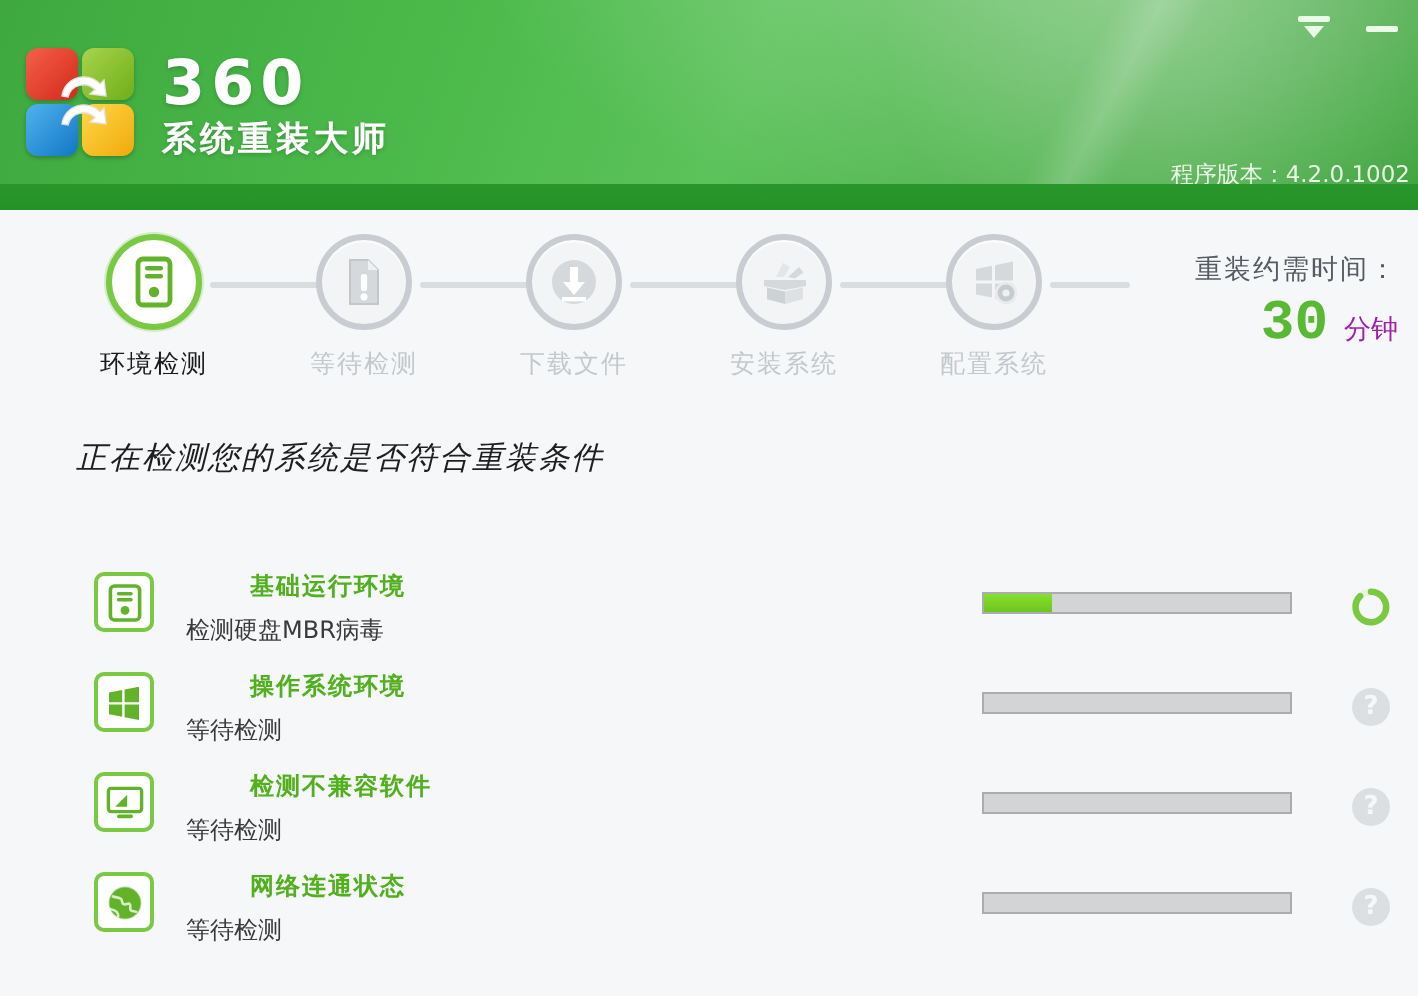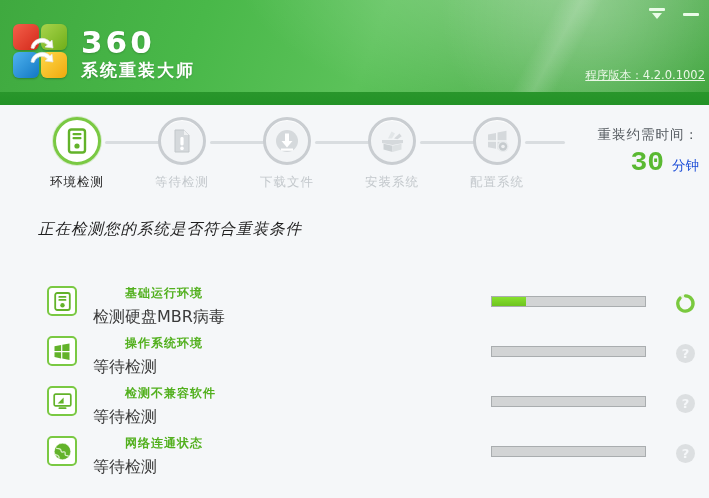--- a/index.html
+++ b/index.html
@@ -52,21 +52,21 @@
   .sq.tl{ left:0; top:0; background:linear-gradient(135deg,#f4604a,#d3291b); }
   .sq.tr{ left:28px; top:0; background:linear-gradient(135deg,#a8d44b,#6fae19); }
   .sq.bl{ left:0; top:28px; background:linear-gradient(135deg,#4fb3ef,#1277c4); }
   .sq.br{ left:28px; top:28px; background:linear-gradient(135deg,#ffd84a,#f0a90d); }
   .logo-arrows{ position:absolute; left:6px; top:5px; width:46px; height:46px; }
   .logo-text{ margin-left:10px; padding-top:2px; }
   .logo-360{ font-size:31px; font-weight:bold; color:#ffffff; letter-spacing:3px;
      line-height:33px; text-shadow:0 1px 2px rgba(0,0,0,.18); font-family:"DejaVu Sans","Liberation Sans",sans-serif;}
   .logo-cn{ font-size:17px; font-weight:bold; color:#ffffff; letter-spacing:2px;
      line-height:22px; text-shadow:0 1px 2px rgba(0,0,0,.18);}
-  .version{ position:absolute; right:4px; top:68px; font-size:11.5px; color:#eaf7e6; white-space:nowrap;text-decoration:underline;}
+  .version{ position:absolute; right:4px; top:80px; font-size:11.5px; color:#eaf7e6; white-space:nowrap;text-decoration:underline;}
 
   
   .stepper{ position:absolute; left:0; top:105px; width:709px; height:100px; }
   .step{ position:absolute; top:12px; width:90px; text-align:center; }
   .circle{
     width:48px; height:48px; border-radius:50%;
     margin:0 auto; position:relative;
     background:#f2f4f6;
     border:3px solid #c9cdd1;
     box-shadow: inset 0 1px 1px rgba(255,255,255,.9);
@@ -79,34 +79,34 @@
   }
   .step-label{ margin-top:9px; font-size:12.5px; color:#c3c8cc; letter-spacing:1px; }
   .step.active .step-label{ color:#1a1a1a; }
   .connector{ position:absolute; top:36px; height:3px; background:#d9dde0; border-radius:2px;}
 
   
   .time-box{ position:absolute; right:10px; top:126px; text-align:right; width:150px;}
   .time-title{ font-size:13.5px; color:#555b60; letter-spacing:1px; }
   .time-row{ margin-top:4px; display:flex; align-items:baseline; justify-content:flex-end; gap:8px;font-family:Liberation Mono, monospace;}
   .time-num{ font-size:28px; font-weight:bold; color:#5ab932; line-height:30px; }
-  .time-unit{ font-size:13.5px; color:#1d4ed8; }
+  .time-unit{ font-size:13.5px; color:#a21caf; }
 
   
   .headline{ position:absolute; left:38px; top:219px; font-size:15.5px; color:#1f1f1f; letter-spacing:1px;font-style:italic;}
 
   .check-list{ position:absolute; left:0; top:282px; width:709px; }
   .check-row{ position:relative; height:50px; }
   .chk-icon{
     position:absolute; left:47px; top:4px;
     width:30px; height:30px; border:2px solid #7ac943; border-radius:5px;
     background:#ffffff; display:flex; align-items:center; justify-content:center;
   }
   .chk-title{ position:absolute; left:93px; top:3px; font-size:12px; font-weight:bold; color:#52b01e; letter-spacing:1px;margin-left:32px;}
-  .chk-sub{ position:absolute; left:93px; top:25px; font-size:16px; color:#3a3a3a; }
+  .chk-sub{ position:absolute; left:93px; top:25px; font-size:12px; color:#3a3a3a; }
 
   .bar-track{
     position:absolute; left:491px; top:14px;
     width:155px; height:11px;
     background:#d2d4d5; border:1px solid #a9adaf;
   }
   .bar-fill{ height:100%; background:linear-gradient(180deg,#86e02e,#6ec41f); }
 
   .status{ position:absolute; left:676px; top:12px; width:19px; height:19px; }
   .q-badge{

